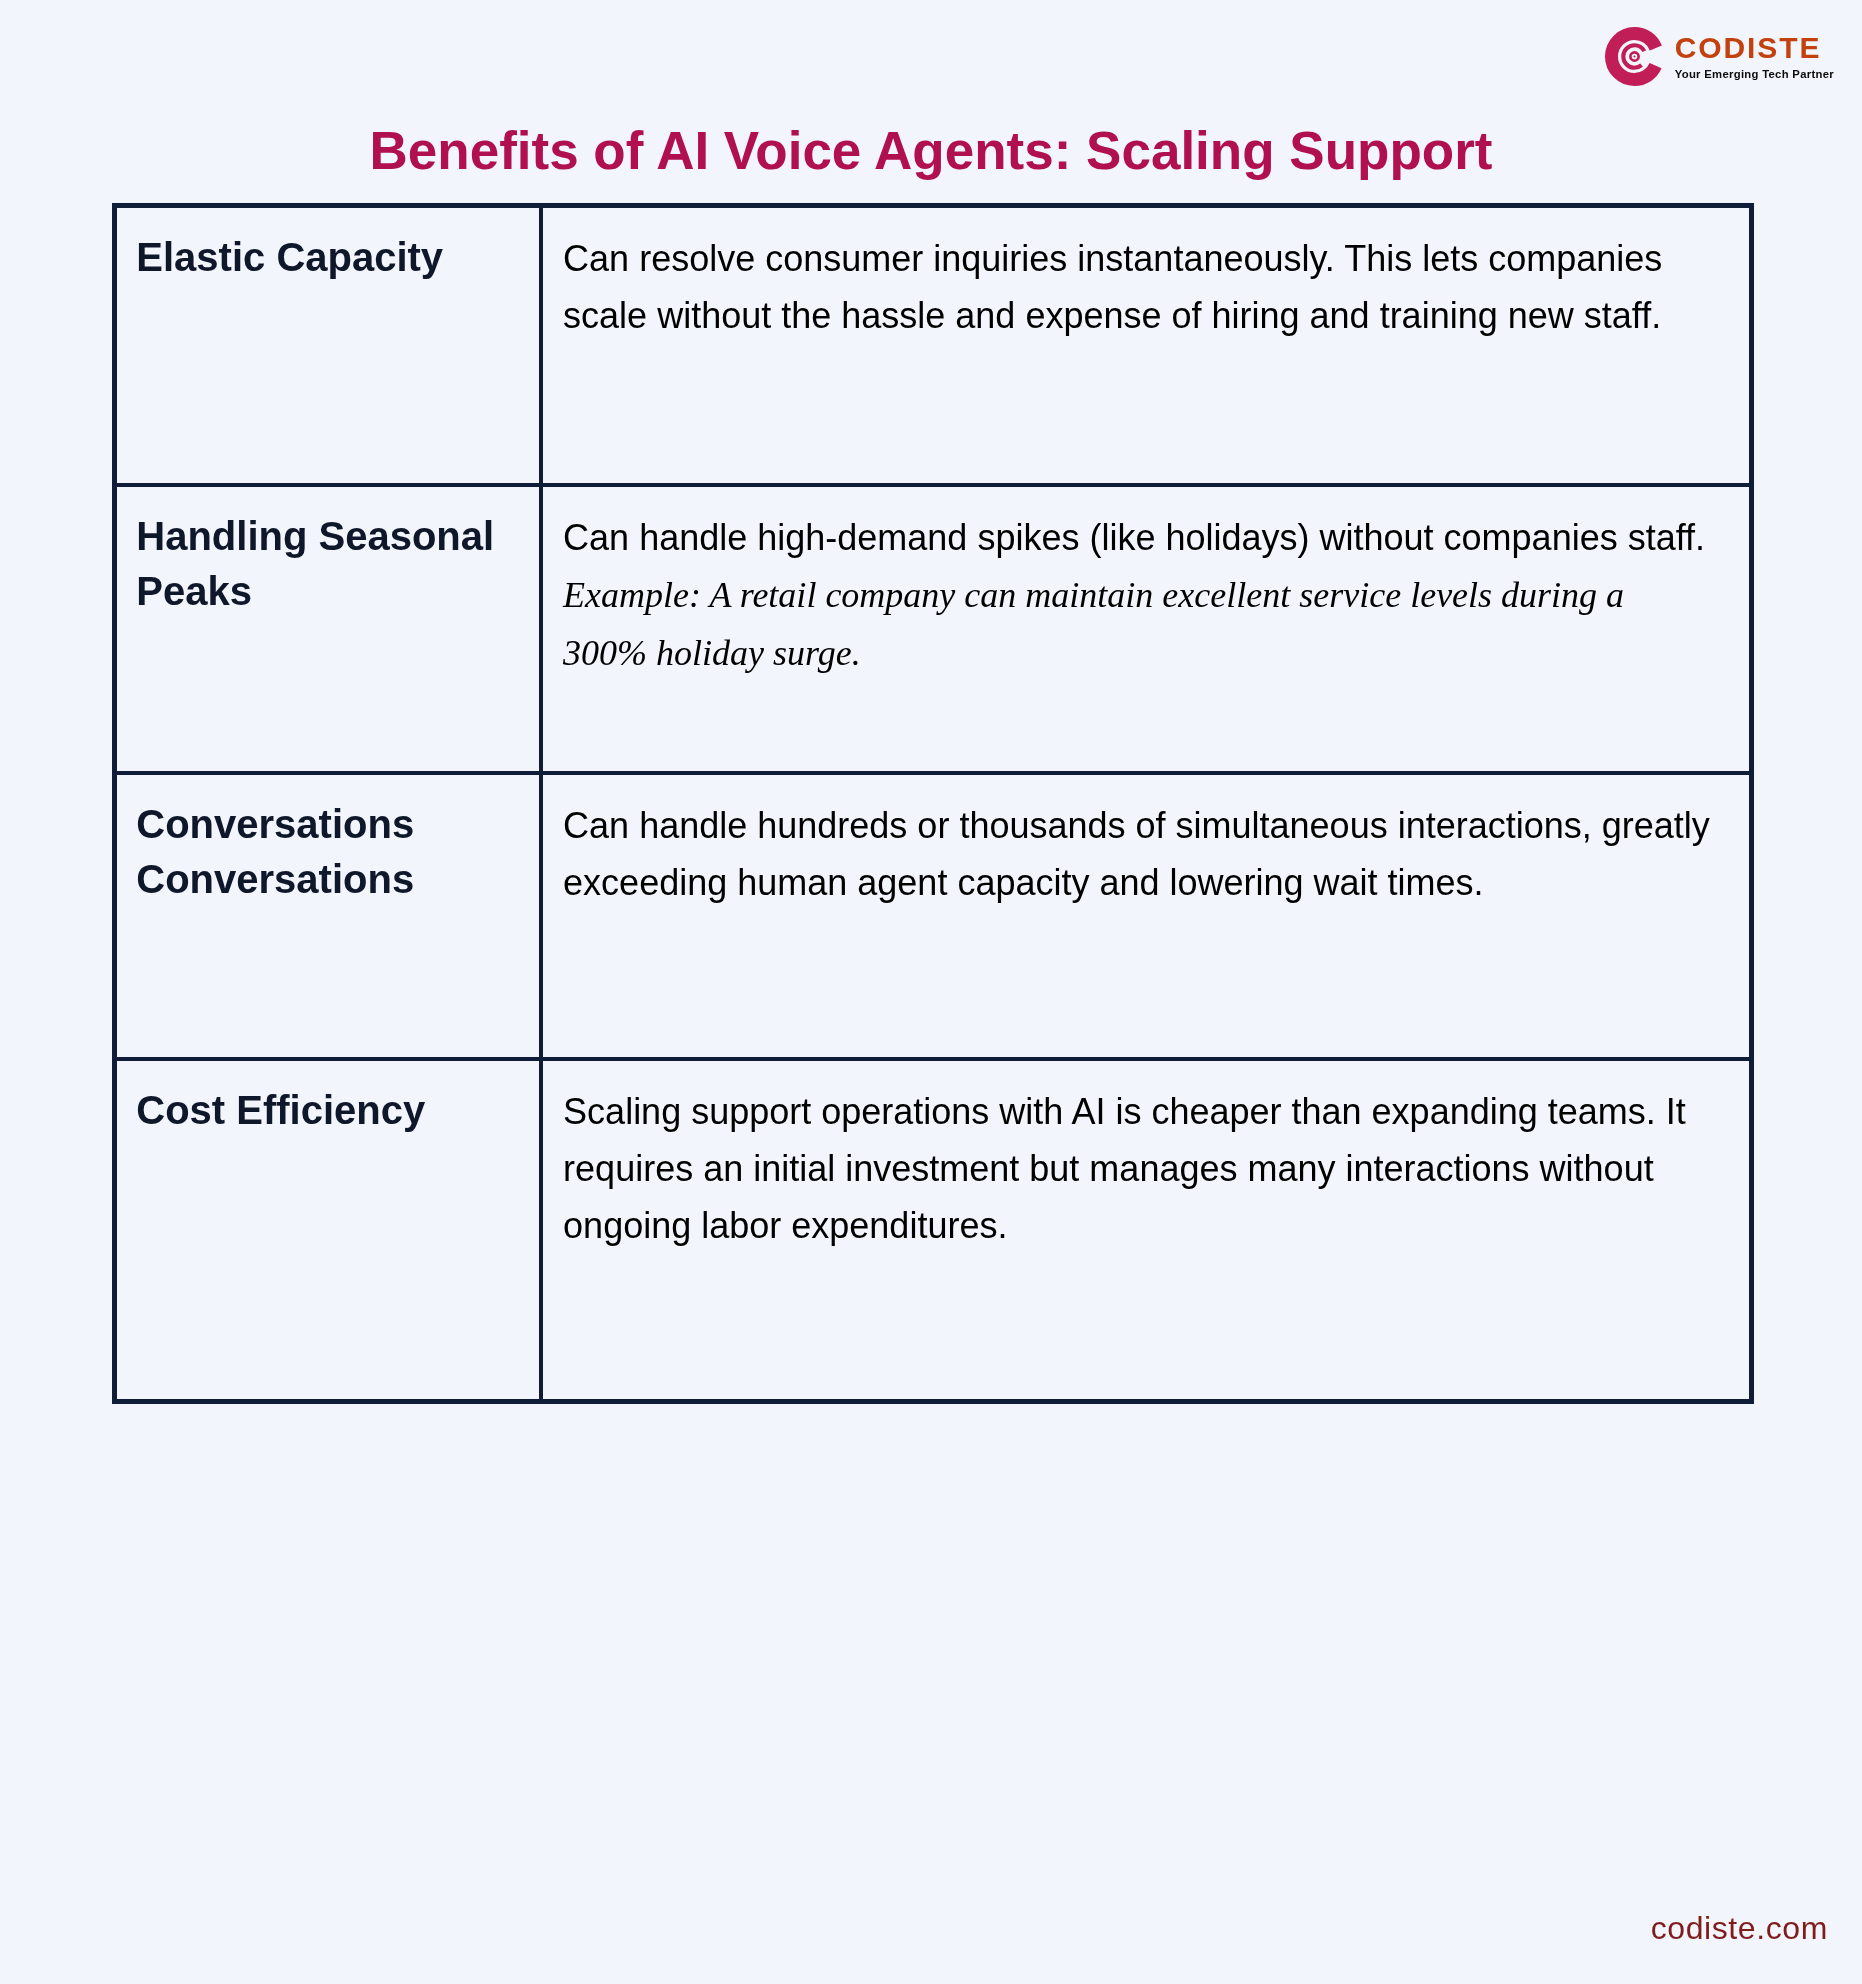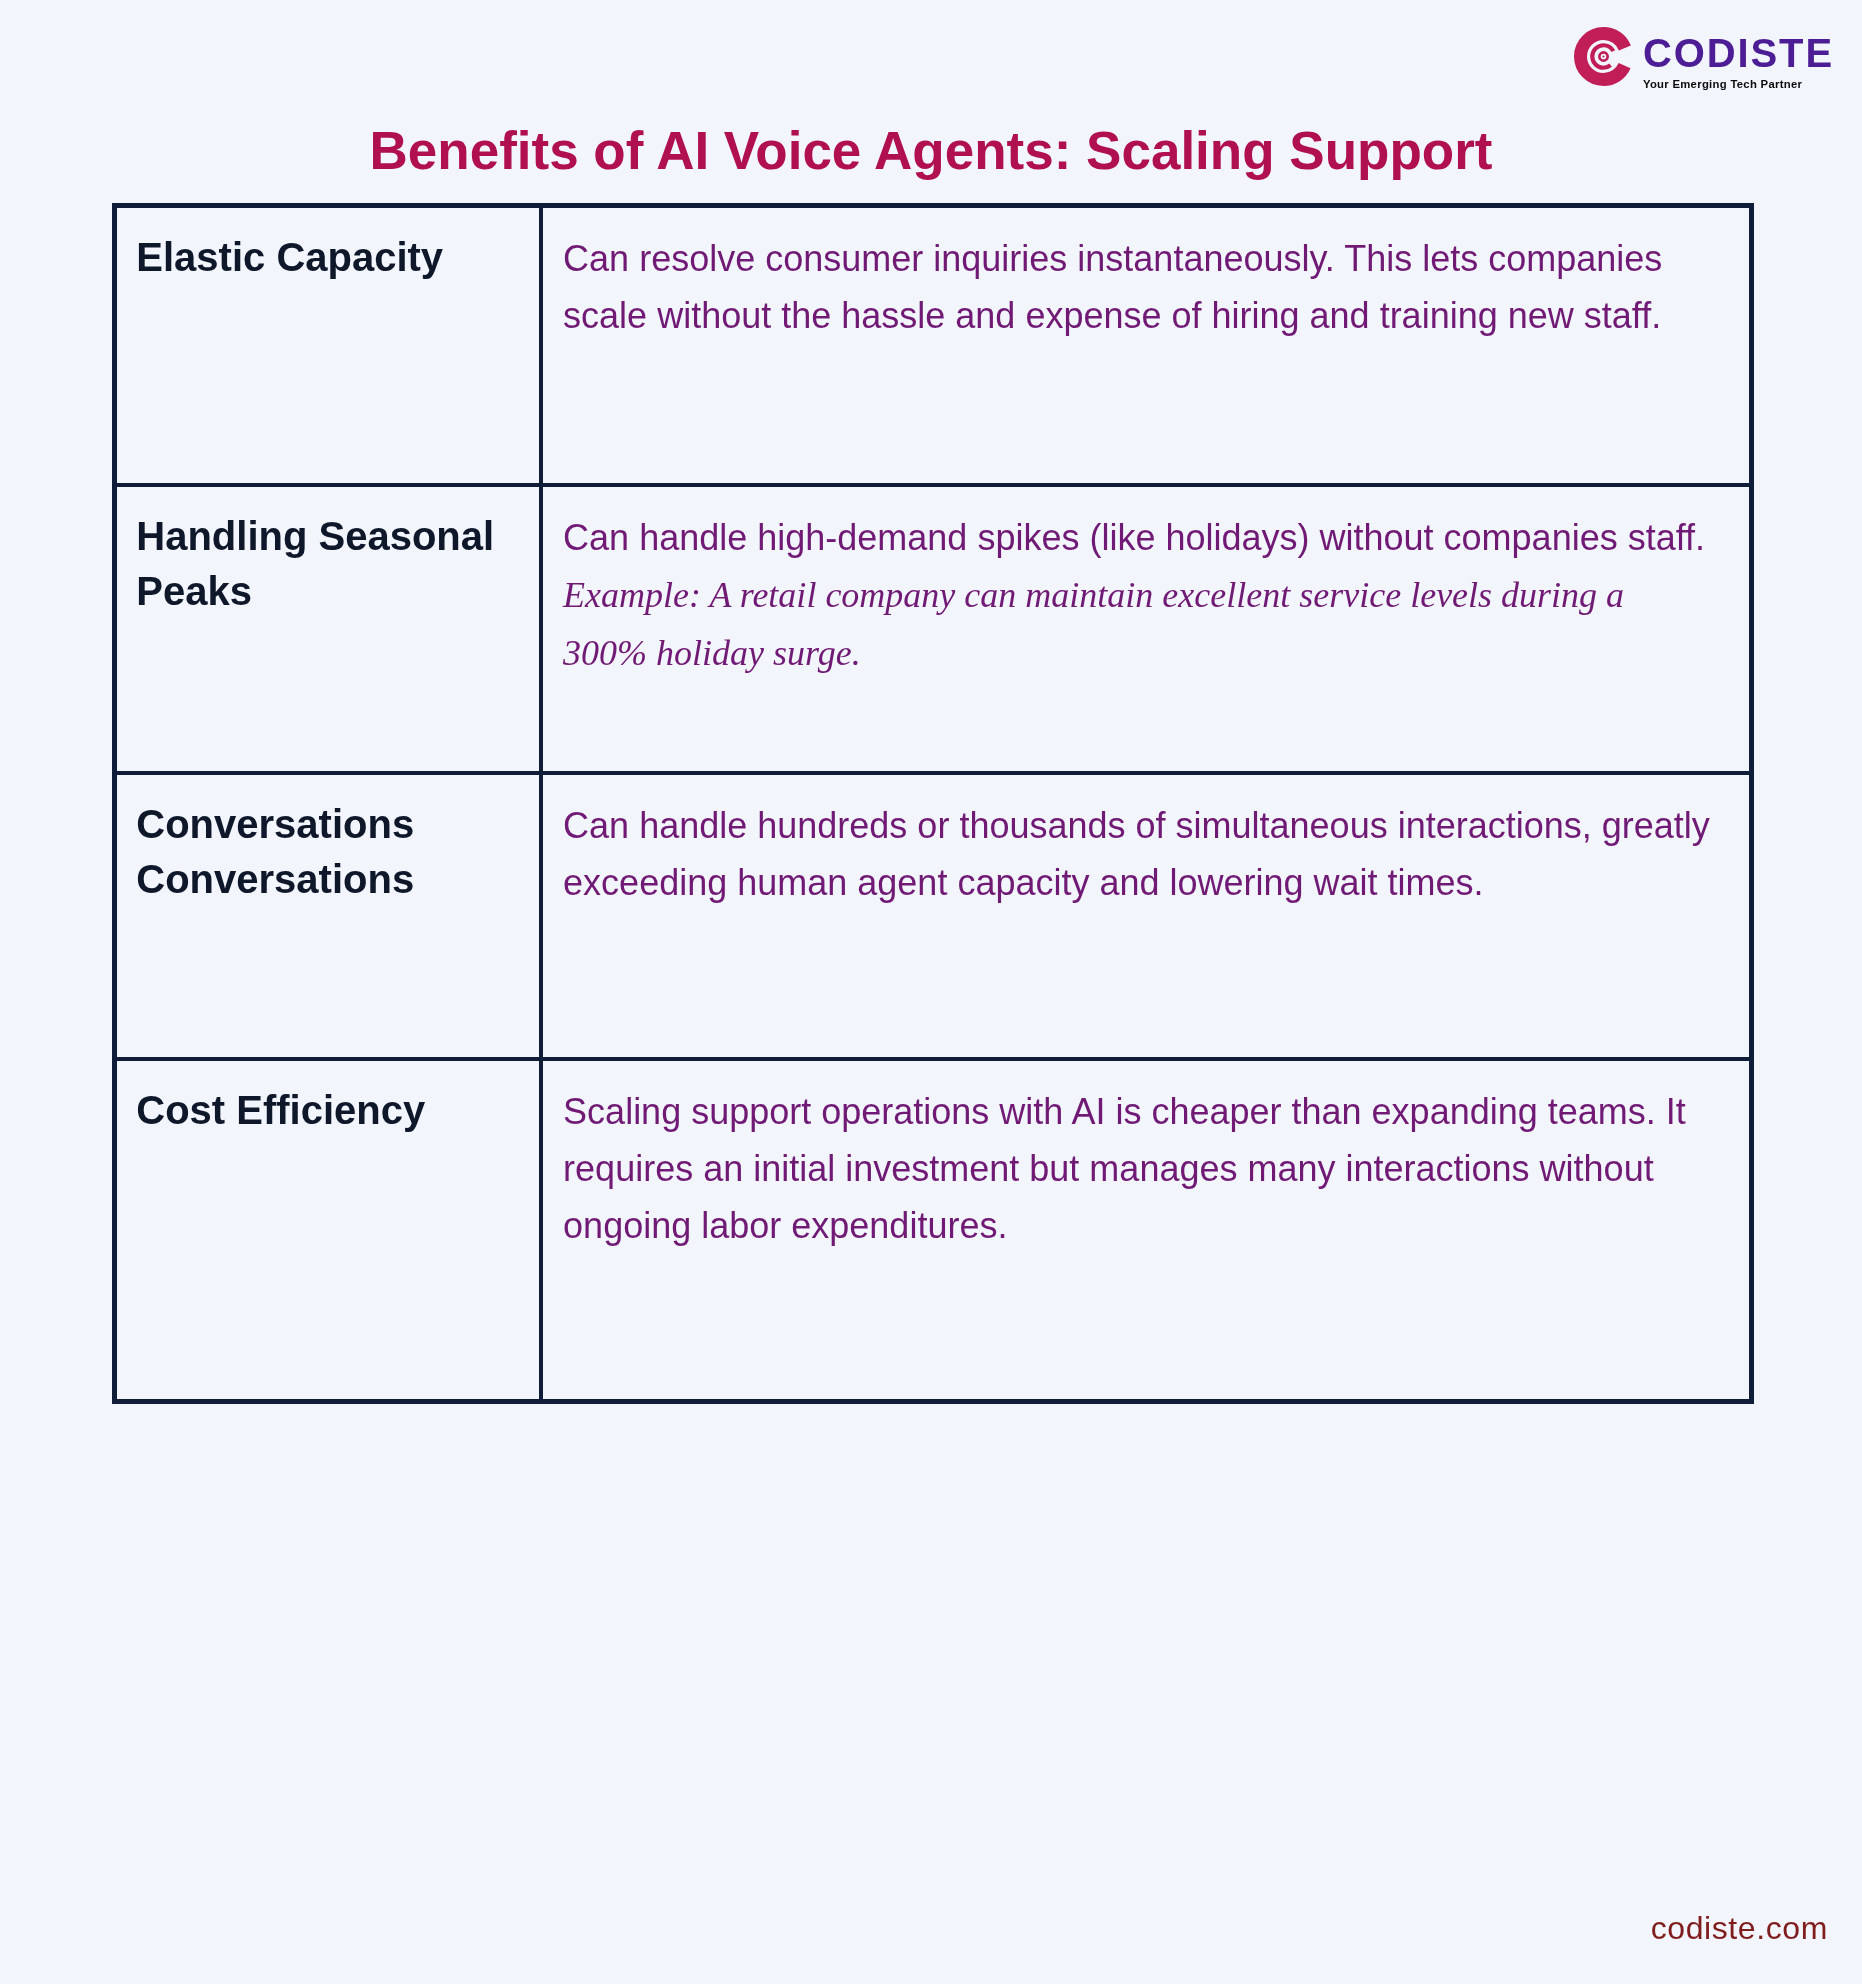--- a/index.html
+++ b/index.html
@@ -18,25 +18,25 @@
     position: absolute;
     top: 27px;
     right: 28px;
     display: flex;
     align-items: flex-start;
     gap: 10.3px;
   }
   .logo-icon { width: 59px; height: 59px; flex: 0 0 auto; }
   .logo-text { display: flex; flex-direction: column; padding-top: 6.4px; }
   .logo-name {
-    font-size: 40px;
+    font-size: 30px;
     font-weight: 800;
     letter-spacing: 1.9px;
     line-height: 1;
-    color: #4c1d95;
+    color: #c2410c;
   }
   .logo-tagline {
     font-size: 11.3px;
     font-weight: 700;
     letter-spacing: 0.3px;
     color: #0c0c0c;
     margin-top: 4.5px;
   }
 
   
@@ -85,21 +85,21 @@
   }
   td.col-aspect {
     font-size: 40px;
     font-weight: 700;
     color: #0f172a;
     line-height: 55px;
   }
   td.col-benefit {
     font-size: 36px;
     font-weight: 400;
-    color: #701a75;
+    color: #000000;
     line-height: 57px;
   }
   .italic { font-style: italic; font-family: Liberation Serif, serif; }
 
   tr.r-header  { height: 190px; }
   tr.r-0 { height: 279px; }
   tr.r-1 { height: 288px; }
   tr.r-2 { height: 286px; }
   tr.r-3 { height: 343px; }
   tr.r-4 { height: 285px; }

